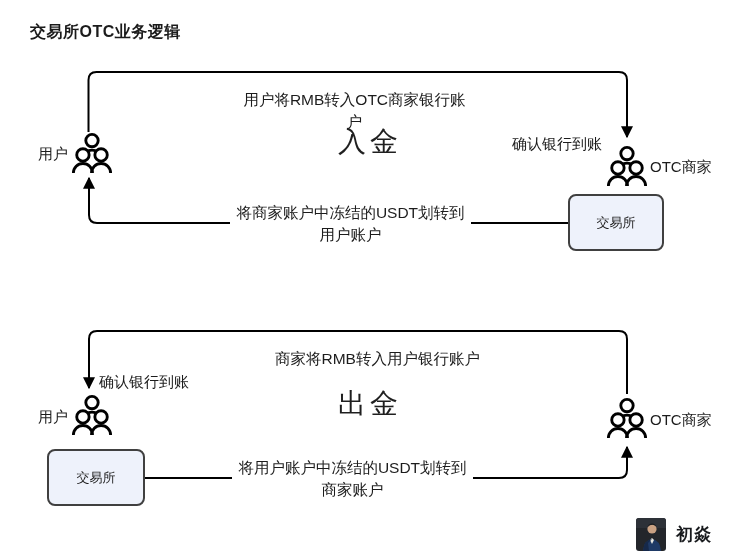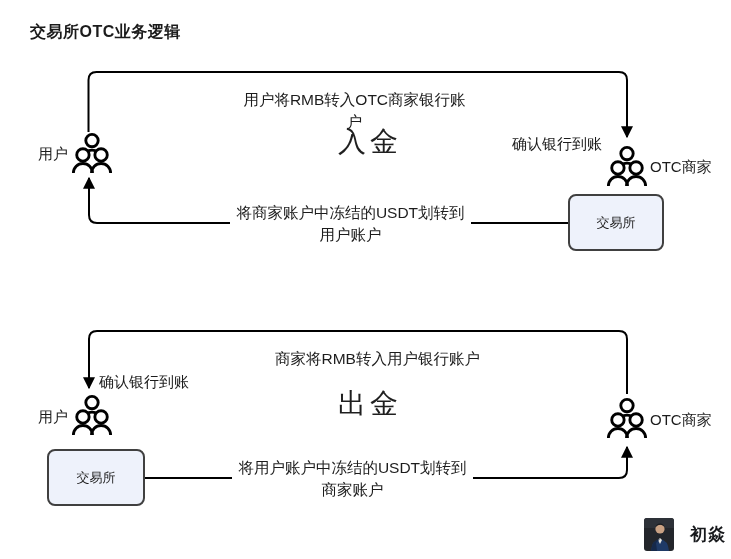--- a/index.html
+++ b/index.html
@@ -24,21 +24,21 @@
   .big{
     position:absolute;width:140px;text-align:center;
     font-size:28px;font-weight:500;letter-spacing:4px;color:#1f1f1f;
   }
   .xbox{
     position:absolute;background:#eef2fb;border:2px solid #404040;border-radius:8px;
     display:flex;align-items:center;justify-content:center;
     font-size:13px;color:#1c1c1c;box-sizing:border-box;
   }
   .watermark{
-    position:absolute;left:636px;top:518px;display:flex;align-items:center;gap:16px;margin-left:8px;
+    position:absolute;left:636px;top:518px;display:flex;align-items:center;gap:10px;
   }
   .avatar{width:30px;height:33px;border-radius:3px;overflow:hidden;display:block;}
   .author{font-size:17px;font-weight:700;color:#17191c;letter-spacing:1px;}
 </style>
 </head>
 <body>
 
 <div class="canvas">
 
   <h1 class="title">交易所OTC业务逻辑</h1>

